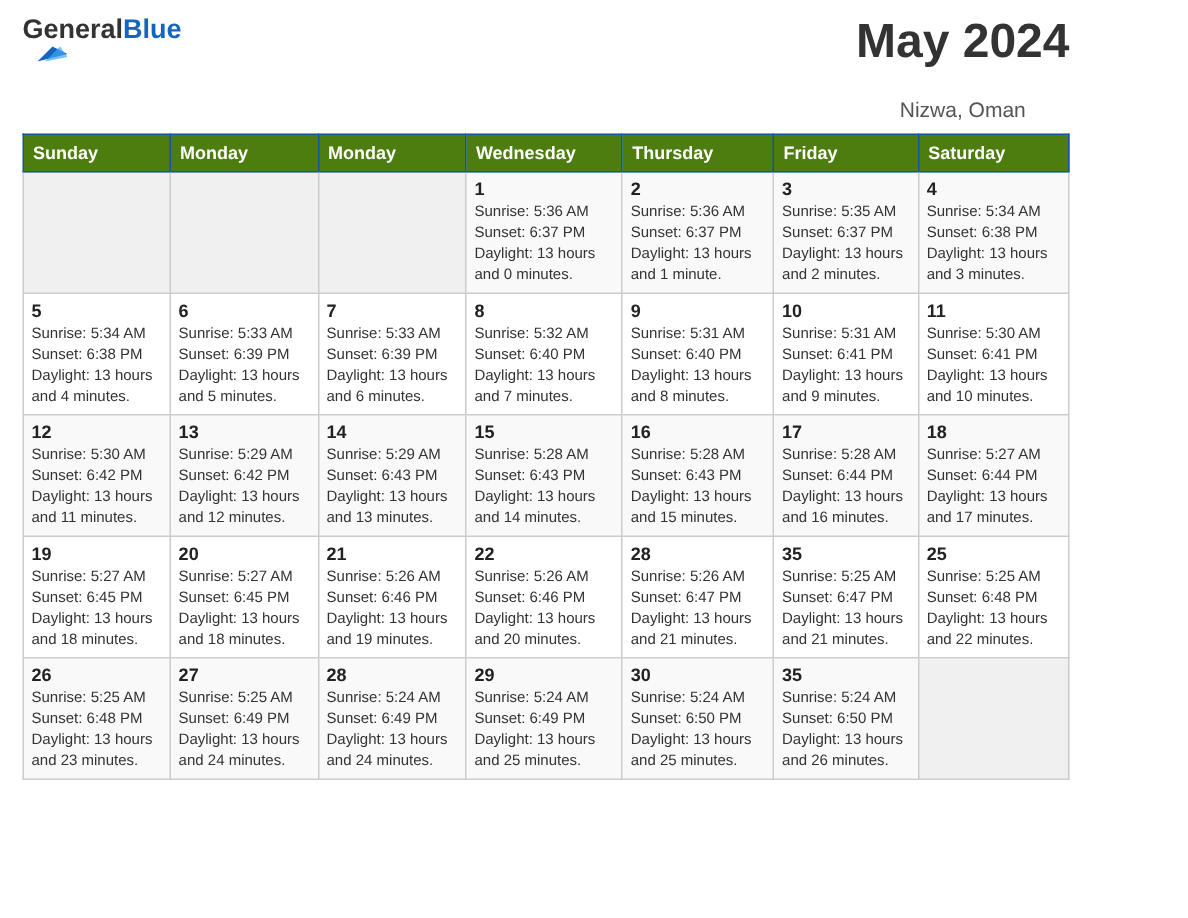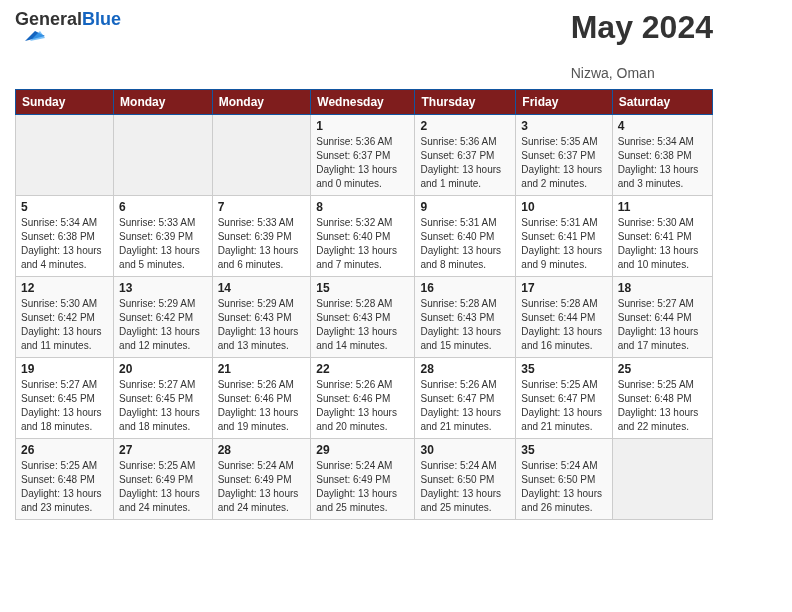--- a/index.html
+++ b/index.html
@@ -21,40 +21,40 @@
       justify-content: space-between;
       align-items: flex-start;
       margin-bottom: 8px;
     }
     .logo {
       display: flex;
       align-items: center;
       gap: 0;
     }
     .title-area {
-      text-align: left;
+      text-align: center;
     }
     .month-title {
       font-size: 32px;
       font-weight: bold;
       color: #333;
       line-height: 1.1;
     }
     .subtitle {
       font-size: 14px;
       color: #555;
       margin-top: 20px;
     }
     .calendar {
       width: 100%;
       border-collapse: collapse;
       font-size: 11px;
     }
     .calendar thead th {
-      background: #7f1d1d;
+      background: #4d7c0f;
       color: #fff;
       padding: 5px 6px;
       text-align: left;
       font-size: 12px;
       font-weight: bold;
       border: 1px solid #1255a0;
     }
     .calendar tbody td {
       border: 1px solid #ccc;
       vertical-align: top;

